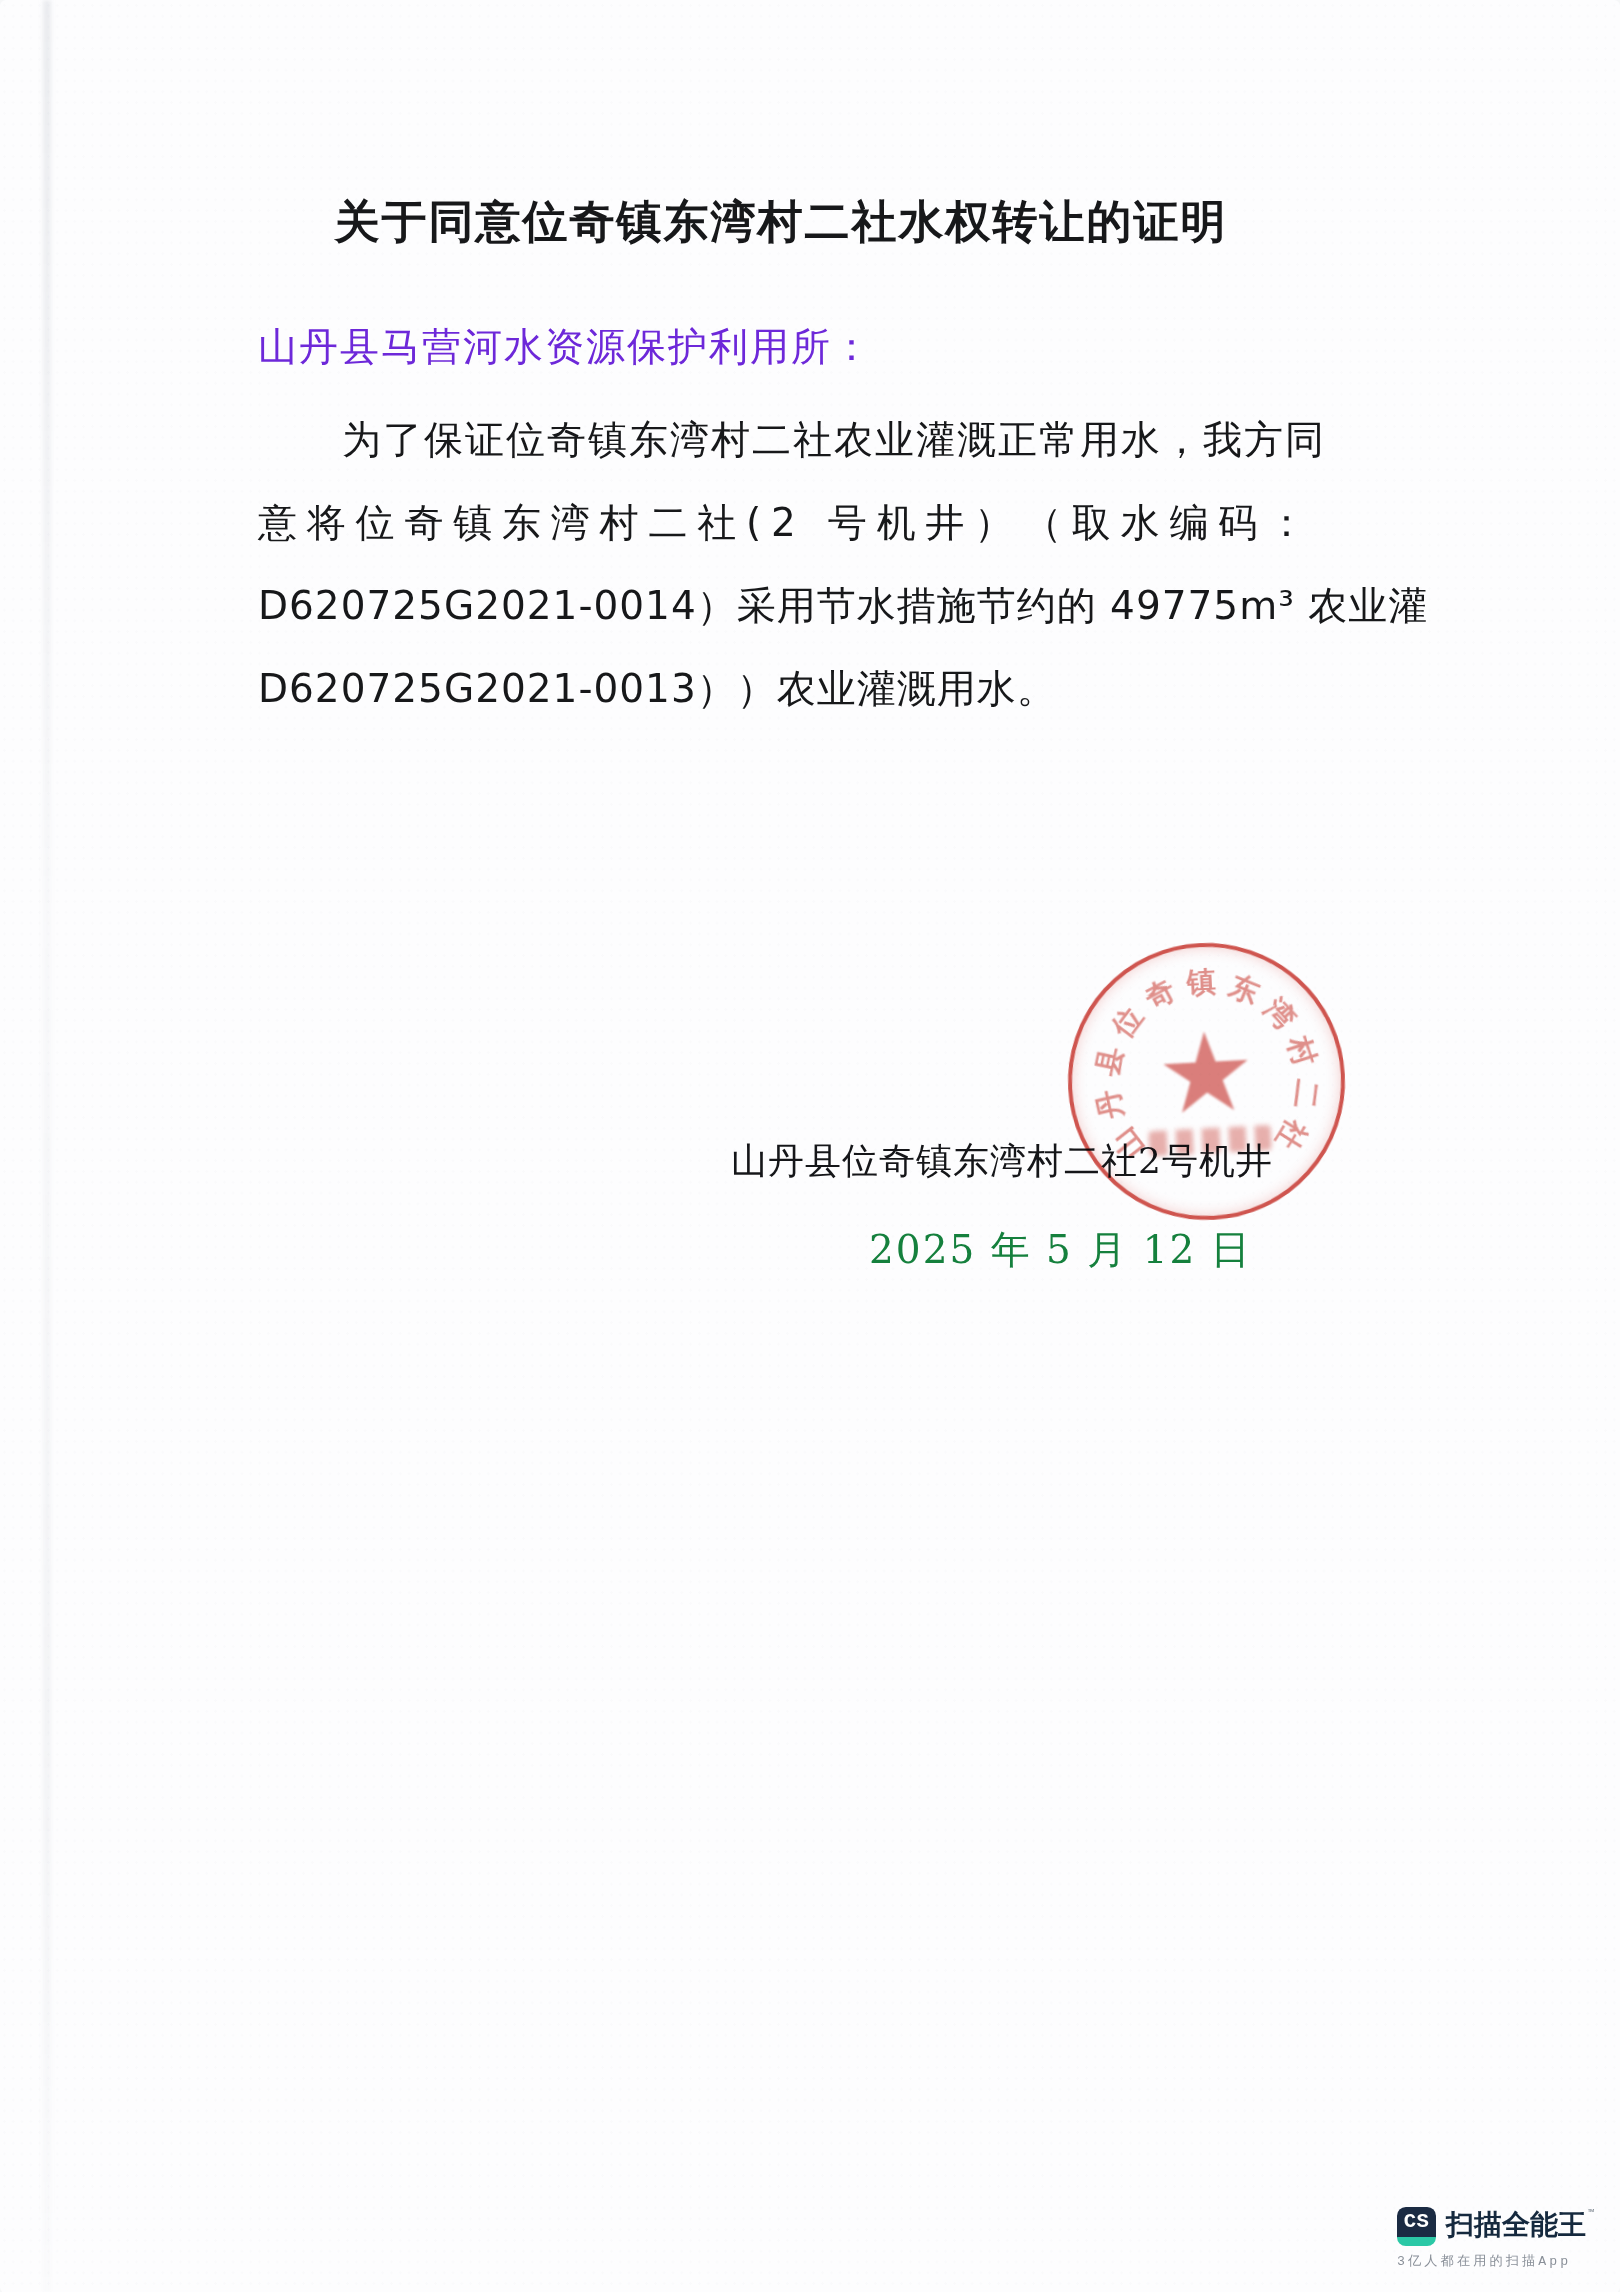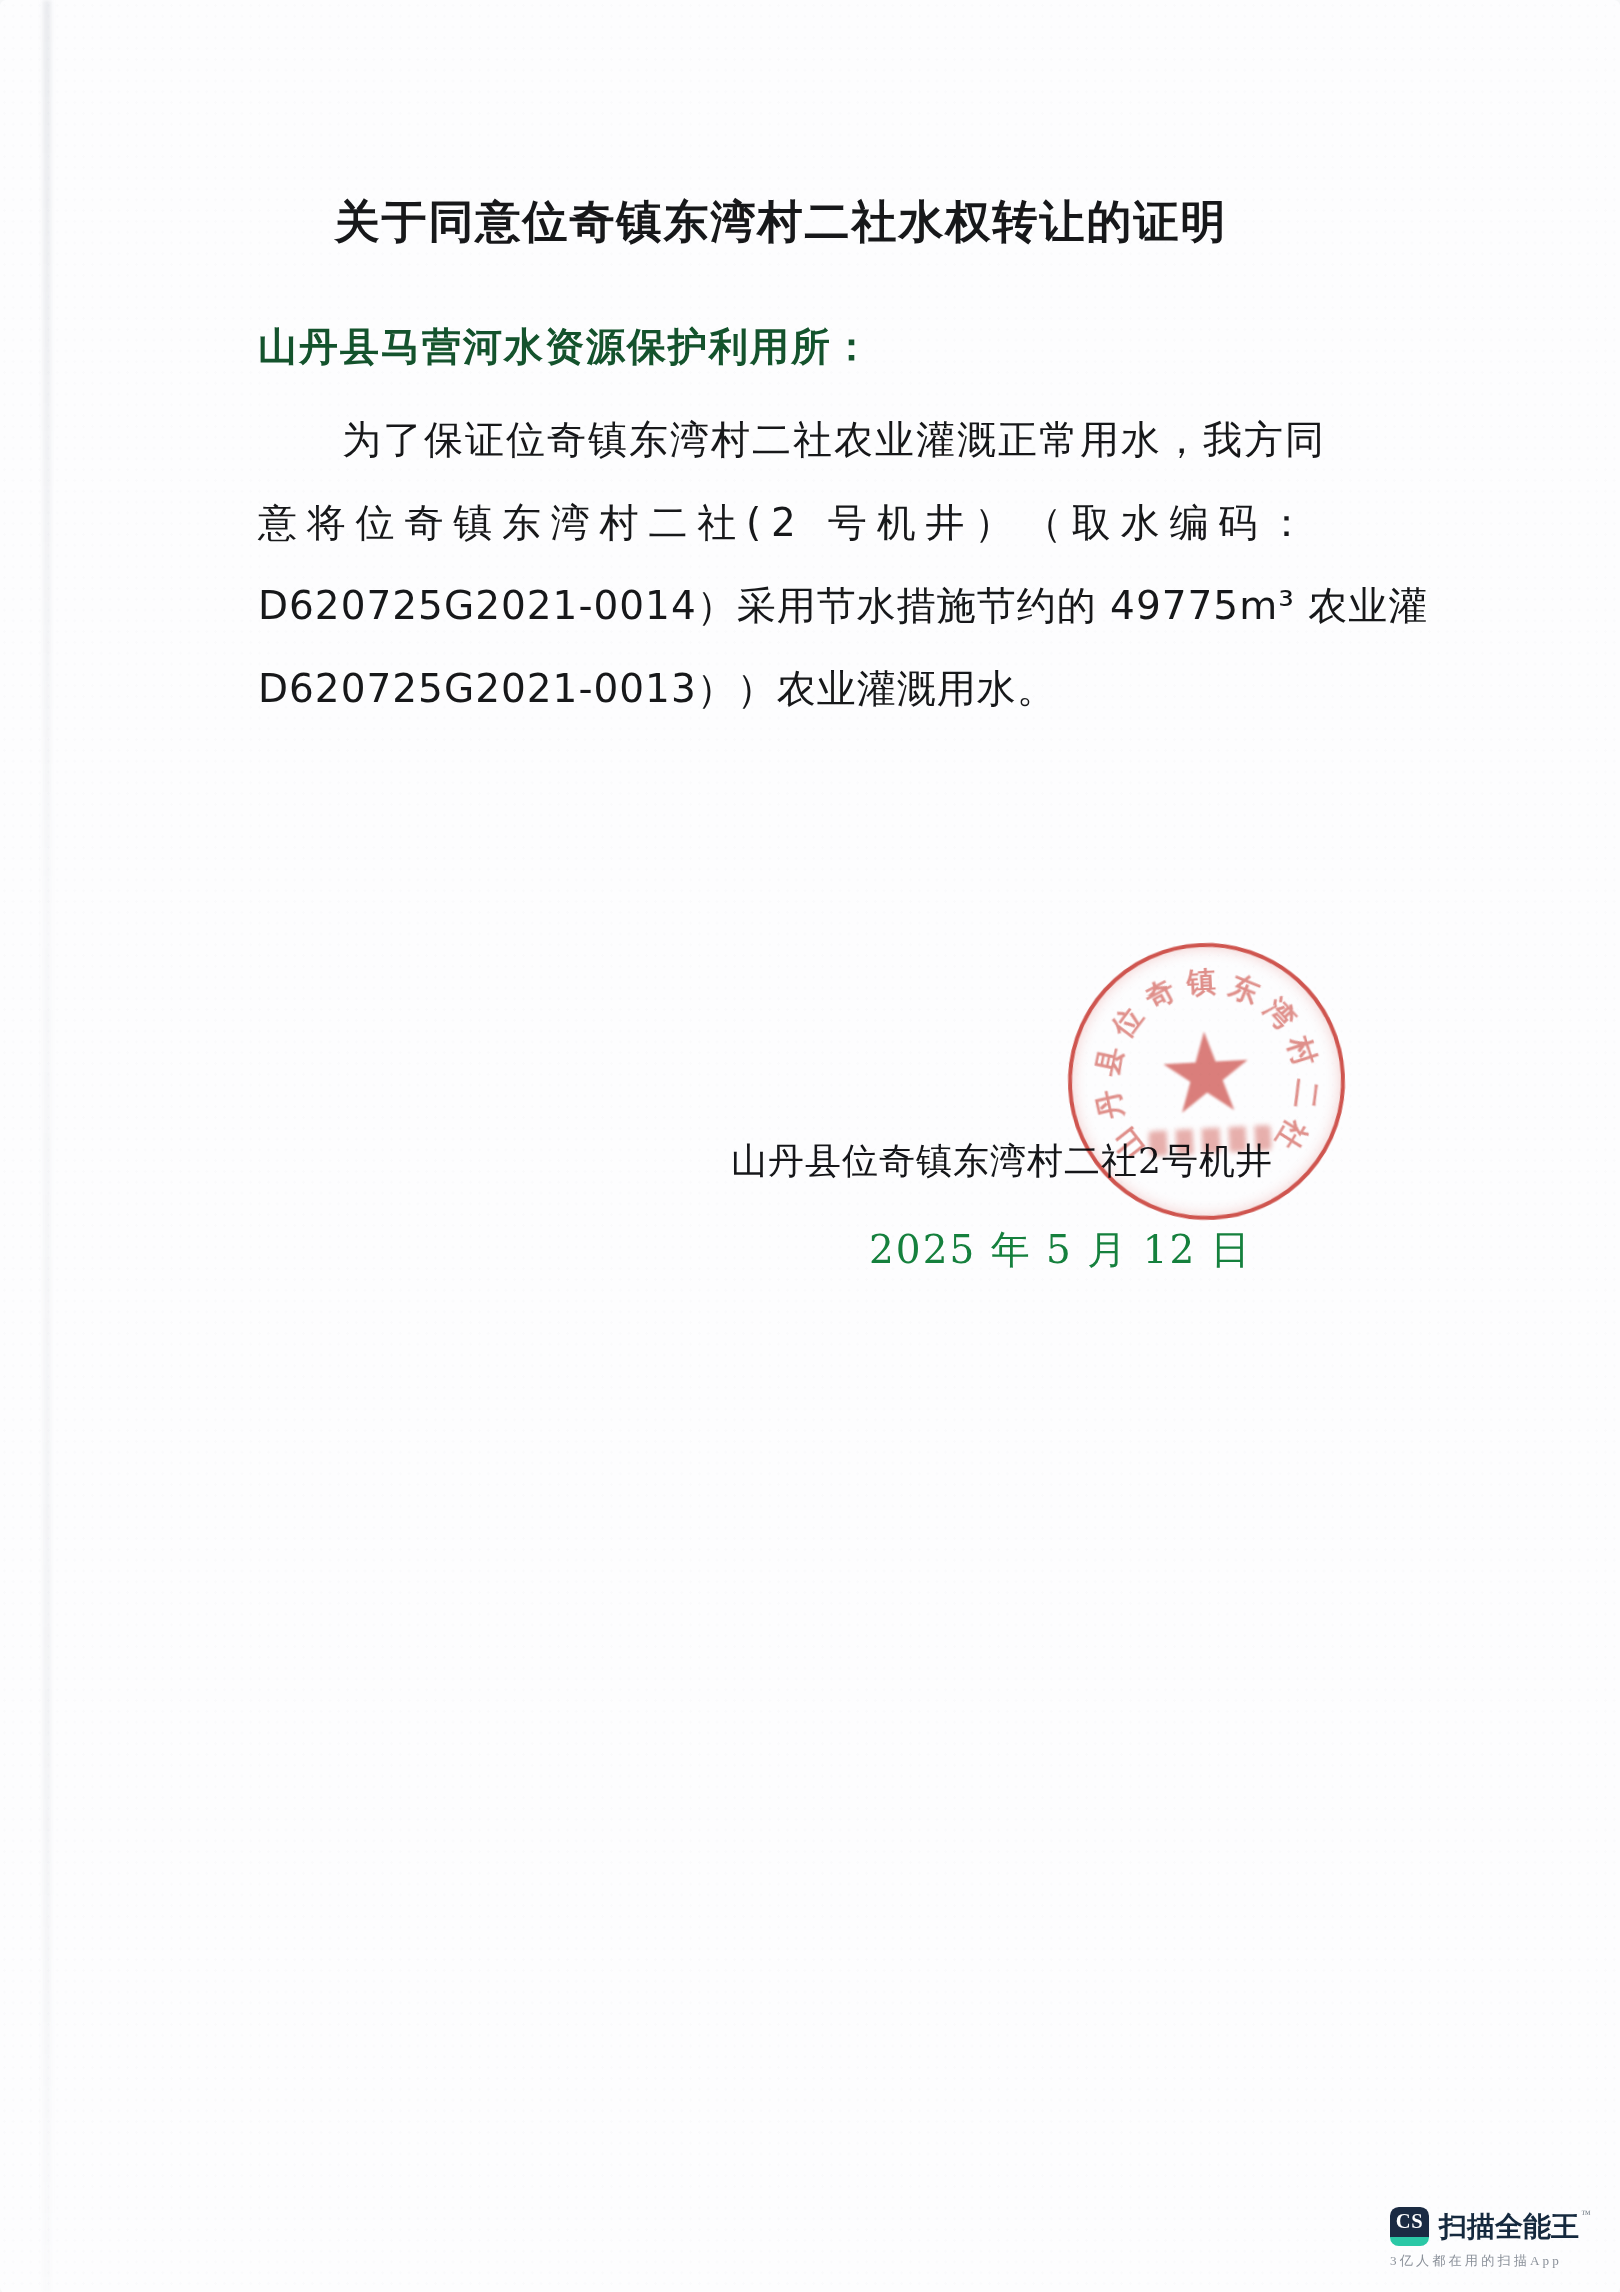--- a/index.html
+++ b/index.html
@@ -32,21 +32,21 @@
   .doc-title{
     position:absolute;left:0;right:0;top:192px;
     text-align:center;
     transform:translateX(-29px);
     font-size:45px;font-weight:700;
     letter-spacing:2px;
     color:#17181a;
   }
   .salutation{
     position:absolute;left:258px;top:320px;
-    font-size:39px;letter-spacing:2px;color:#14532d;font-weight:bold;
+    font-size:39px;letter-spacing:2px;color:#6d28d9;
   }
   .body-block{
     position:absolute;left:258px;top:398px;width:1111px;
     font-size:39px;color:#17181a;
     font-family:"DejaVu Sans","DejaVu Serif",serif;
   }
   .body-line{height:83px;line-height:83px;white-space:nowrap;}
   .body-line.indent{text-indent:84px;letter-spacing:2px;}
   .body-line.spread{letter-spacing:9.8px;}
   .body-line.spread4{letter-spacing:5.9px;}
@@ -90,23 +90,23 @@
     position:absolute;left:50%;top:72%;
     transform:translate(-50%,-50%);
     width:122px;height:25.5px;
     background:repeating-linear-gradient(90deg,rgba(200,60,50,0.40) 0 17.6px,transparent 17.6px 26.5px);
     filter:blur(2.9px);
     border-radius:3.9px;
   }
 
   
   .watermark{
-    position:absolute;right:38px;bottom:23.5px;
+    position:absolute;right:31px;bottom:23.5px;
     width:192px;
-    font-family:Liberation Serif, serif;
+    font-family:Liberation Mono, monospace;
   }
   .wm-row{display:flex;align-items:center;}
   .wm-logo{
     width:39px;height:39px;border-radius:8.8px;
     background:linear-gradient(180deg,#1b2b43 0 77%,#2bc8a6 77% 100%);
     display:flex;align-items:flex-start;justify-content:center;
     flex:0 0 auto;
   }
   .wm-logo-text{
     color:#ffffff;font-weight:700;font-size:20.6px;line-height:29px;

